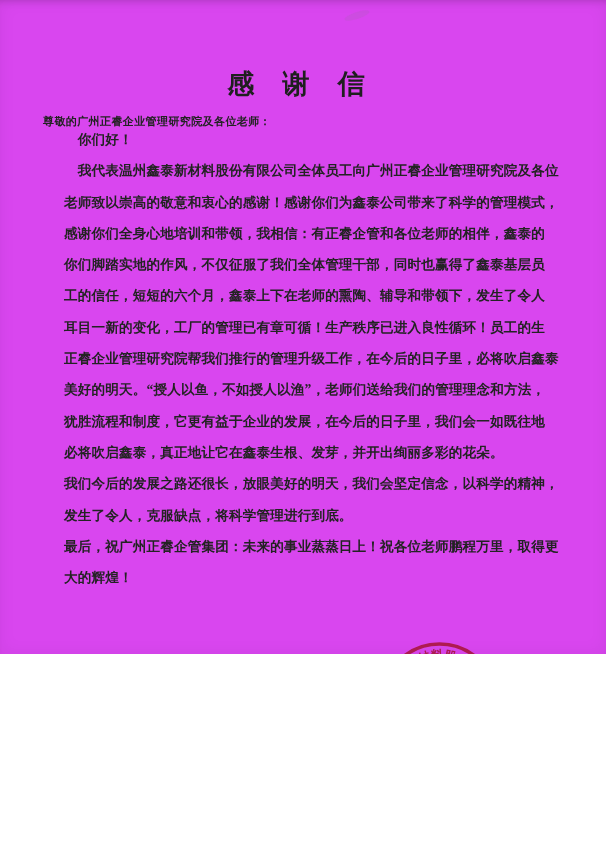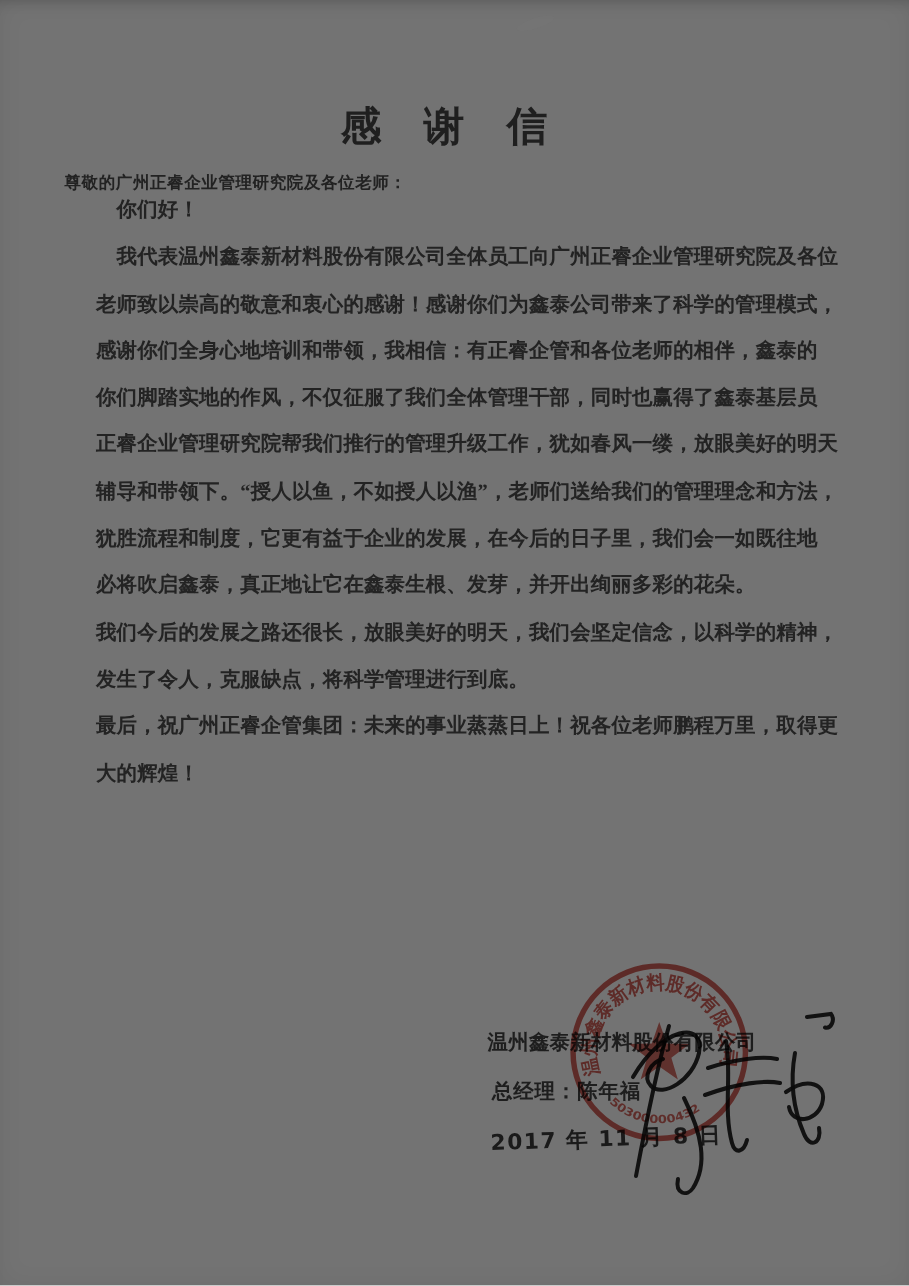--- a/index.html
+++ b/index.html
@@ -1,19 +1,19 @@
 <!DOCTYPE html>
 <html><head>
 <meta charset="utf-8">
 <style>
   html,body{margin:0;padding:0;background:#ffffff;}
   .page{
     position:relative;
-    width:606px;height:857px;
-    background:#737373;
+    width:606px;height:654px;
+    background:#d946ef;
     overflow:hidden;
     font-family:"Liberation Serif","DejaVu Serif",serif;
     color:#262626;
     box-shadow:inset 0 7px 9px -7px rgba(0,0,0,0.22), inset 0 0 18px rgba(0,0,0,0.05);
   }
   .title{
     position:absolute;
     top:66px;left:0;right:14px;
     margin:0;
     text-align:center;
@@ -95,22 +95,24 @@
   <h1 class="title">感谢信</h1>
 
   <div class="salutation">尊敬的广州正睿企业管理研究院及各位老师：</div>
 
   <div class="body-lines">
       <div class="line">　你们好！</div>
       <div class="line">　我代表温州鑫泰新材料股份有限公司全体员工向广州正睿企业管理研究院及各位</div>
       <div class="line">老师致以崇高的敬意和衷心的感谢！感谢你们为鑫泰公司带来了科学的管理模式，</div>
       <div class="line">感谢你们全身心地培训和带领，我相信：有正睿企管和各位老师的相伴，鑫泰的</div>
       <div class="line">你们脚踏实地的作风，不仅征服了我们全体管理干部，同时也赢得了鑫泰基层员</div>
-      <div class="line">正睿企业管理研究院帮我们推行的管理升级工作，犹如春风一缕，放眼美好的明天</div>
-      <div class="line">辅导和带领下。“授人以鱼，不如授人以渔”，老师们送给我们的管理理念和方法，</div>
+      <div class="line">工的信任，短短的六个月，鑫泰上下在老师的熏陶、辅导和带领下，发生了令人</div>
+      <div class="line">耳目一新的变化，工厂的管理已有章可循！生产秩序已进入良性循环！员工的生</div>
+      <div class="line">正睿企业管理研究院帮我们推行的管理升级工作，在今后的日子里，必将吹启鑫泰</div>
+      <div class="line">美好的明天。“授人以鱼，不如授人以渔”，老师们送给我们的管理理念和方法，</div>
       <div class="line">犹胜流程和制度，它更有益于企业的发展，在今后的日子里，我们会一如既往地</div>
       <div class="line">必将吹启鑫泰，真正地让它在鑫泰生根、发芽，并开出绚丽多彩的花朵。</div>
       <div class="line">我们今后的发展之路还很长，放眼美好的明天，我们会坚定信念，以科学的精神，</div>
       <div class="line">发生了令人，克服缺点，将科学管理进行到底。</div>
       <div class="line">最后，祝广州正睿企管集团：未来的事业蒸蒸日上！祝各位老师鹏程万里，取得更</div>
       <div class="line">大的辉煌！</div>
     </div>
 
   <div class="closing-company">温州鑫泰新材料股份有限公司</div>
   <div class="closing-signer">总经理：陈年福</div>

